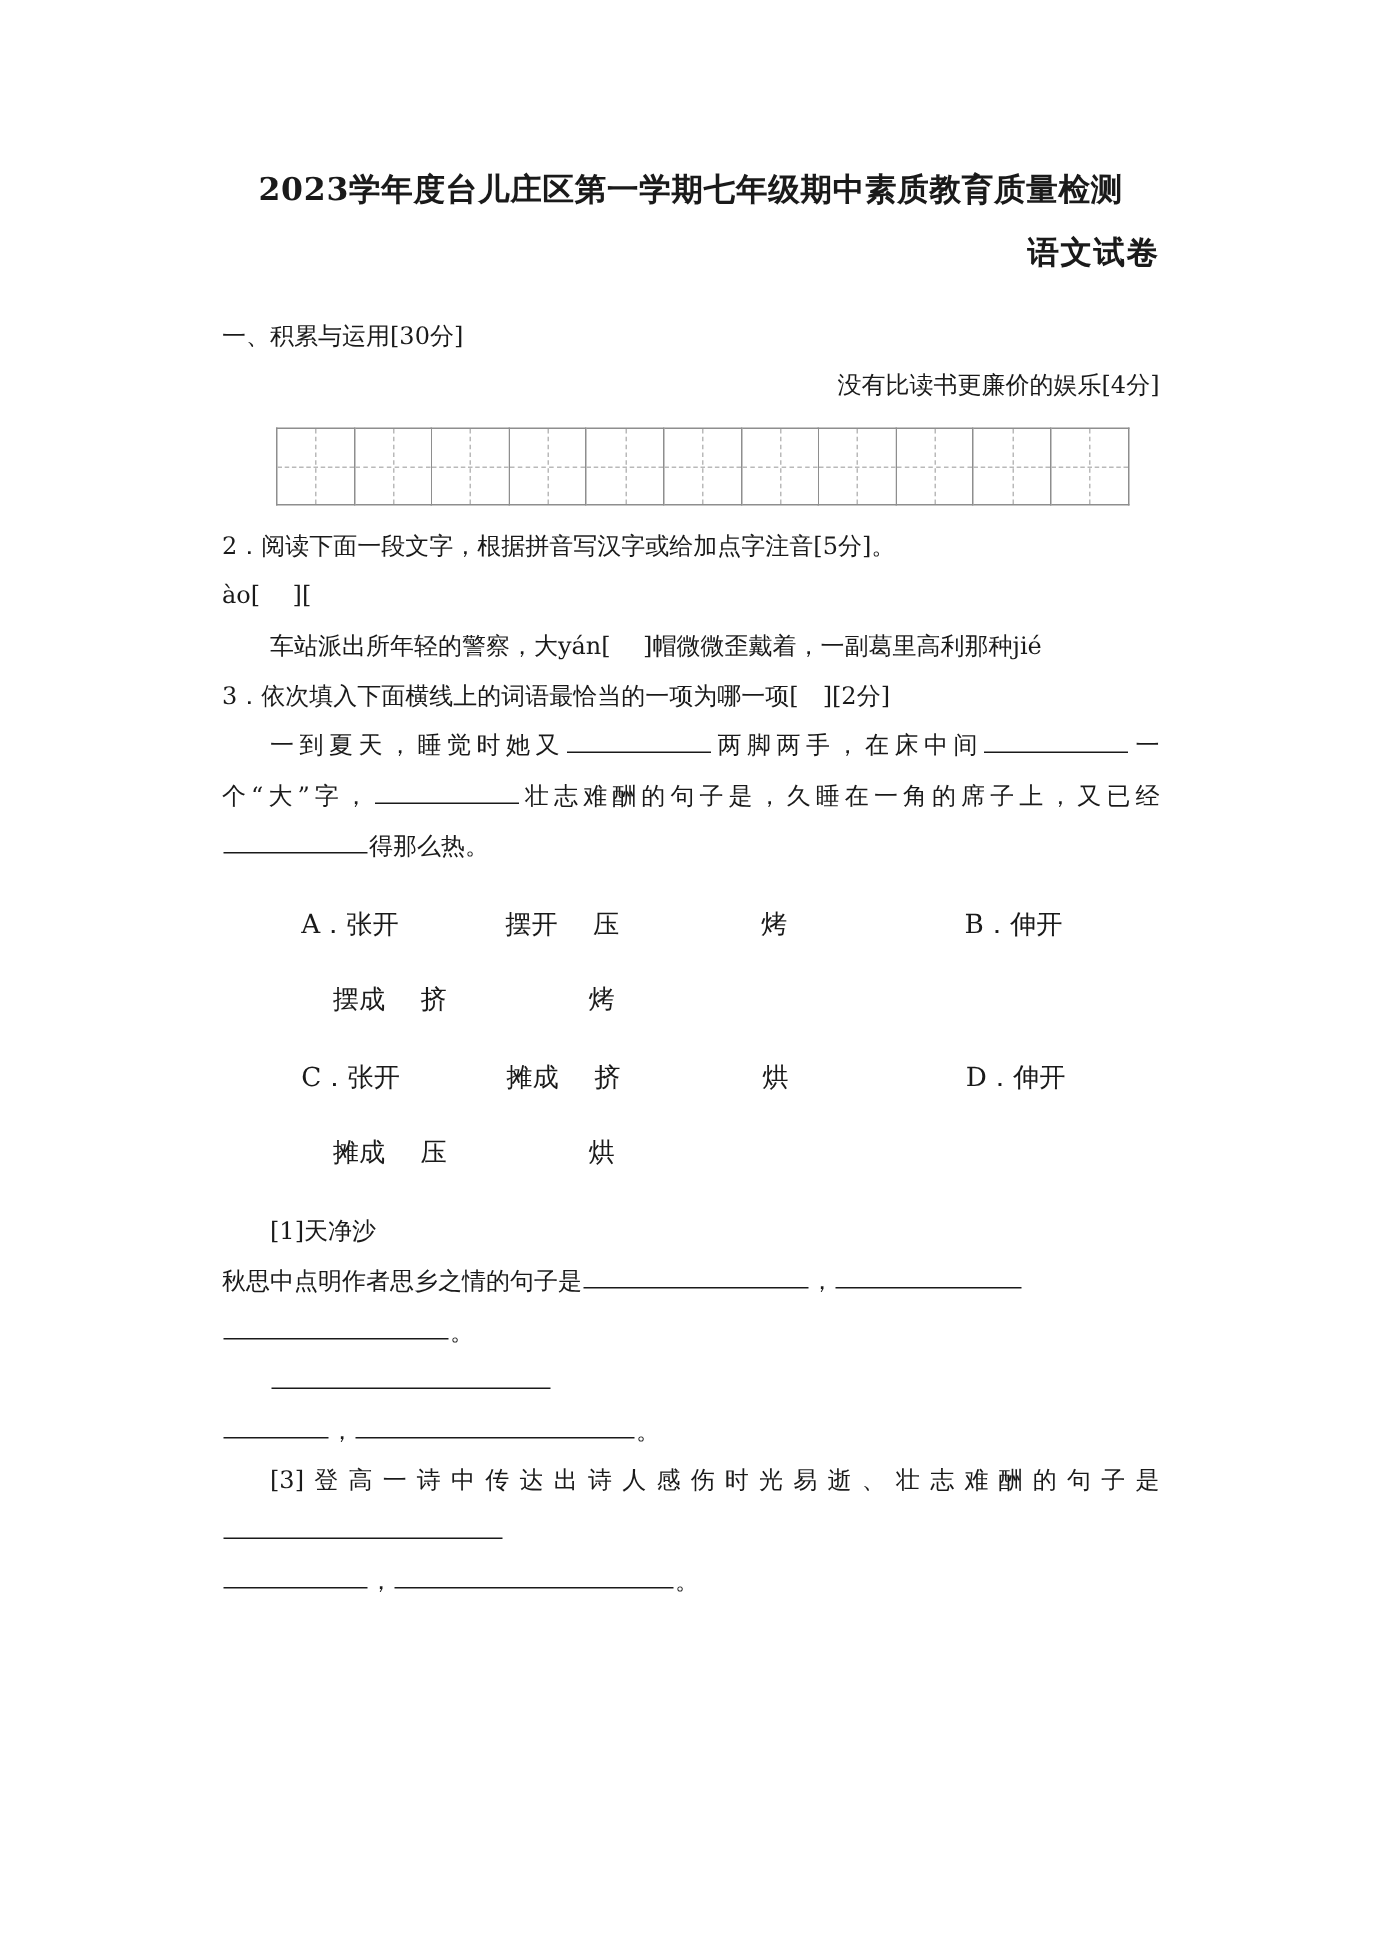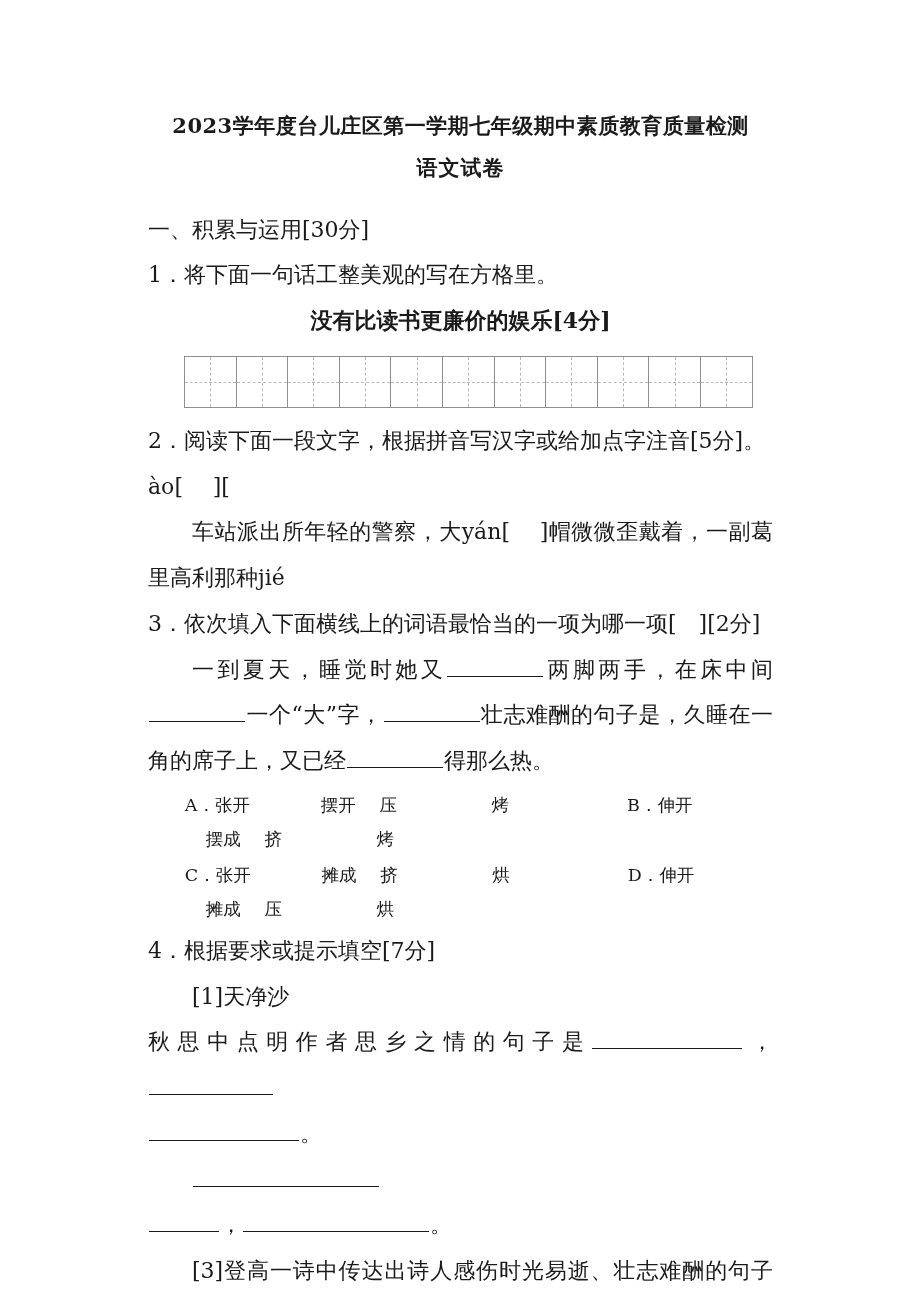--- a/index.html
+++ b/index.html
@@ -34,40 +34,40 @@
   .doc-title {
     text-align: center;
     font-size: 21px;
     font-weight: bold;
     letter-spacing: 0.5px;
     line-height: 1.35;
     margin: 0 0 4px 0;
     white-space: nowrap;
   }
   .doc-subtitle {
-    text-align: center;
+    text-align: right;
     font-size: 21px;
     font-weight: bold;
     letter-spacing: 1px;
     line-height: 1.35;
     margin: 14px 0 24px 0;
   }
 
   
   .para {
-    font-size: 22px;
+    font-size: 16px;
     line-height: 2.08;
     margin: 0;
     text-align: justify;
     text-justify: inter-ideograph;
     word-break: break-all;
   }
   .para.indent { text-indent: 2em; }
   .para.noindent { text-indent: 0; }
-  .centered { text-align: center; text-indent: 0; font-weight: bold; }
+  .centered { text-align: right; text-indent: 0; }
 
   .lat { font-family: "DejaVu Serif", "Liberation Serif", serif; }
 
   .gap { display: inline-block; width: 1.35em; }
 
   
   .blank {
     display: inline-block;
     border-bottom: 1.4px solid #1a1a1a;
     vertical-align: baseline;
@@ -112,38 +112,37 @@
     position: absolute;
     top: 0; bottom: 0;
     left: 50%;
     border-left: 1px dashed #b9b9b9;
   }
 
   
   .opt-line {
     font-size: 17.5px;
     line-height: 2.0;
-    margin: 0;
+    margin: 16px;
     white-space: pre;
   }
   .opt-indent { padding-left: 2.1em; }
   .opt-indent2 { padding-left: 3.3em; font-family: Liberation Mono, monospace; }
 </style>
 </head>
 <body>
 
 <div class="page">
   <div class="content">
 
     <div class="doc-title">2023学年度台儿庄区第一学期七年级期中素质教育质量检测</div>
     <div class="doc-subtitle">语文试卷</div>
 
     <div class="para noindent">一、积累与运用[30分]</div>
 
-    <div class="para noindent">1．将下面一句话工整美观的写在方格里。</div>
     <div class="para centered">没有比读书更廉价的娱乐[4分]</div>
 
     <div class="grid-wrap">
       <table class="tian-grid">
         <tbody>
             <tr>
           <td></td>
           <td></td>
           <td></td>
           <td></td>
@@ -167,21 +166,20 @@
     <div class="para indent"><span>一到夏天，睡觉时她又</span><span class="blank b-md"></span><span>两脚两手，在床中间</span><span class="blank b-md"></span><span>一个“大</span><span>”字，</span><span class="blank b-md"></span><span>壮志难酬的句子是，久睡在一角的席子上，又已经</span><span class="blank b-md"></span><span>得那么热。</span></div>
 
     <div class="sp-4"></div>
 
     <div class="opt-line opt-indent"><span class="lat">A．</span><span>张开</span><span class="gap"> </span><span class="gap"> </span><span class="gap"> </span><span>摆开</span><span class="gap"> </span><span>压</span><span class="gap"> </span><span class="gap"> </span><span class="gap"> </span><span class="gap"> </span><span>烤</span><span class="gap"> </span><span class="gap"> </span><span class="gap"> </span><span class="gap"> </span><span class="gap"> </span><span class="lat">B．</span><span>伸开</span></div>
     <div class="opt-line opt-indent2"><span>摆成</span><span class="gap"> </span><span>挤</span><span class="gap"> </span><span class="gap"> </span><span class="gap"> </span><span class="gap"> </span><span>烤</span></div>
 
     <div class="opt-line opt-indent"><span class="lat">C．</span><span>张开</span><span class="gap"> </span><span class="gap"> </span><span class="gap"> </span><span>摊成</span><span class="gap"> </span><span>挤</span><span class="gap"> </span><span class="gap"> </span><span class="gap"> </span><span class="gap"> </span><span>烘</span><span class="gap"> </span><span class="gap"> </span><span class="gap"> </span><span class="gap"> </span><span class="gap"> </span><span class="lat">D．</span><span>伸开</span></div>
     <div class="opt-line opt-indent2"><span>摊成</span><span class="gap"> </span><span>压</span><span class="gap"> </span><span class="gap"> </span><span class="gap"> </span><span class="gap"> </span><span>烘</span></div>
 
-    <div class="para noindent">4．根据要求或提示填空[7分]</div>
 
     <div class="para indent">[1]天净沙</div>
     <div class="para noindent"><span>秋思中点明作者思乡之情的句子是</span><span class="blank b-xl"></span><span>，</span><span class="blank b-lg"></span></div>
     <div class="para noindent"><span class="blank b-xl"></span><span>。</span></div>
 
     <div class="para indent"><span class="blank b-xxl"></span></div>
     <div class="para noindent"><span class="blank b-sm"></span><span>，</span><span class="blank b-xxl"></span><span>。</span></div>
 
     <div class="para indent"><span>[3]登高一诗中传达出诗人感伤时光易逝、壮志难酬的句子是</span><span class="blank b-xxl"></span></div>
     <div class="para noindent"><span class="blank b-md"></span><span>，</span><span class="blank b-xxl"></span><span>。</span></div>

